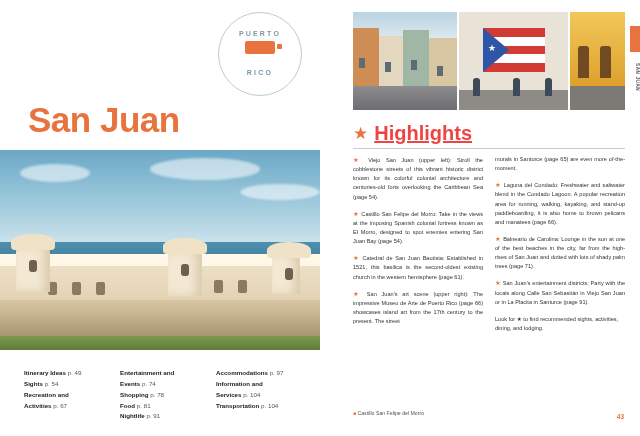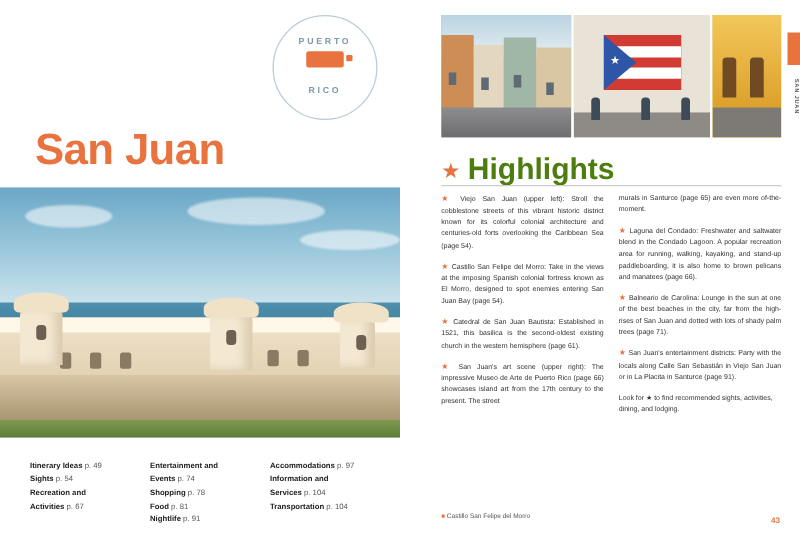--- a/index.html
+++ b/index.html
@@ -178,21 +178,21 @@
   #photo-colonial .facade { position:absolute; left:0; top:0; width:55px; height:74px; background: linear-gradient(180deg,#f2c75a,#dda12c); }
   #photo-colonial .door { position:absolute; background:#6f4a22; border-radius:3px 3px 0 0; }
   #photo-colonial .base { position:absolute; left:0; bottom:0; width:55px; height:24px; background:#7d7a76; }
 
   #highlights-header {
     position: absolute;
     left: 33px; top: 122px;
     display: flex; align-items: center; gap: 6px;
   }
   #highlights-header .hstar { color:#e8733f; font-size: 17px; line-height: 17px; }
-  #highlights-header .htitle { font-size: 24px; font-weight: bold; color:#4d7c0f; }
+  #highlights-header .htitle { font-size: 20px; font-weight: bold; color:#ef4444;text-decoration:underline; }
 
   #hl-rule {
     position: absolute;
     left: 33px; top: 148px; width: 272px; height: 1px;
     background: #cccccc;
   }
 
   #hl-cols {
     position: absolute;
     left: 33px; top: 155px;

